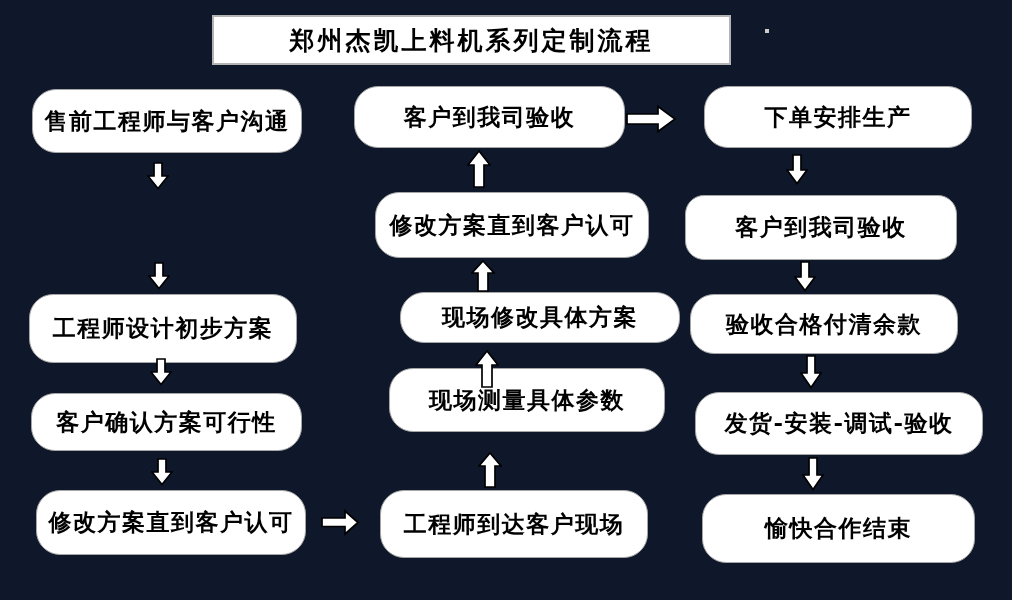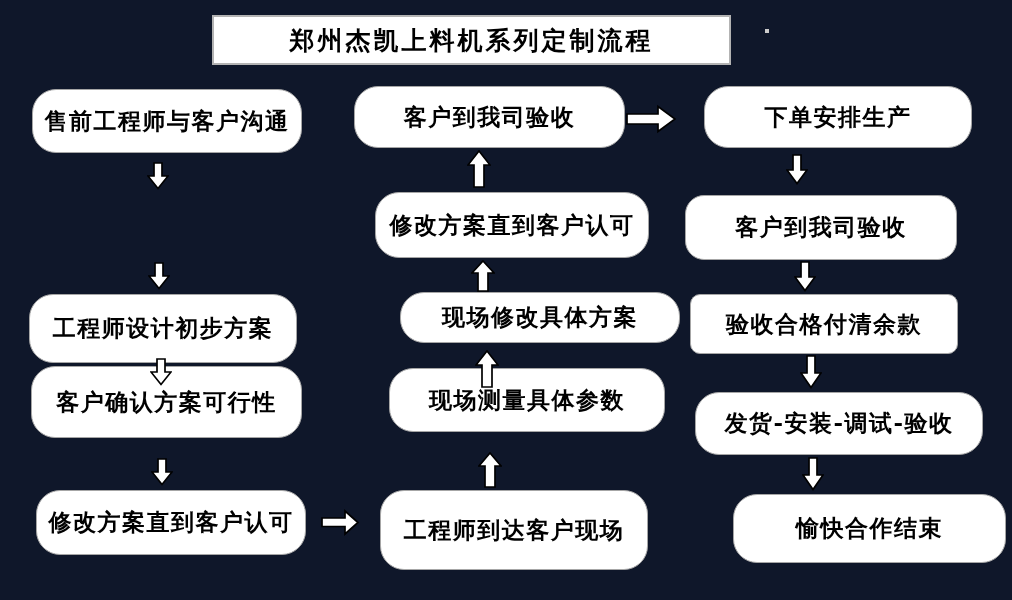--- a/index.html
+++ b/index.html
@@ -76,34 +76,34 @@
 
 <div class="canvas">
 
   <div class="title-box">
     <span class="title-text">郑州杰凯上料机系列定制流程</span>
   </div>
   <div class="artifact-dot"></div>
 
   <div class="step-box" style="left:32px;  top:89px;  width:270px; height:64px;">售前工程师与客户沟通</div>
   <div class="step-box" style="left:29px;  top:294px; width:268px; height:69px;">工程师设计初步方案</div>
-  <div class="step-box" style="left:31px;  top:366px; width:271px; height:72px;">客户确认方案可行性</div>
+  <div class="step-box" style="left:31px;  top:393px; width:271px; height:58px;">客户确认方案可行性</div>
   <div class="step-box" style="left:36px;  top:490px; width:270px; height:65px;">修改方案直到客户认可</div>
 
   <div class="step-box" style="left:354px; top:86px;  width:271px; height:62px;">客户到我司验收</div>
   <div class="step-box" style="left:375px; top:192px; width:274px; height:66px;">修改方案直到客户认可</div>
   <div class="step-box" style="left:382px; top:292px; width:280px; height:51px;margin-left:18px;">现场修改具体方案</div>
   <div class="step-box" style="left:389px; top:368px; width:276px; height:64px;">现场测量具体参数</div>
-  <div class="step-box" style="left:380px; top:490px; width:268px; height:80px;">工程师到达客户现场</div>
+  <div class="step-box" style="left:380px; top:490px; width:268px; height:68px;">工程师到达客户现场</div>
 
   <div class="step-box" style="left:682px; top:86px;  width:268px; height:62px;margin-left:22px;">下单安排生产</div>
   <div class="step-box" style="left:685px; top:195px; width:272px; height:65px;border-radius:19px;">客户到我司验收</div>
-  <div class="step-box" style="left:690px; top:294px; width:268px; height:60px;border-radius:10px;">验收合格付清余款</div>
+  <div class="step-box" style="left:690px; top:294px; width:268px; height:60px;">验收合格付清余款</div>
   <div class="step-box" style="left:695px; top:392px; width:288px; height:63px;">发货-安装-调试-验收</div>
-  <div class="step-box" style="left:702px; top:494px; width:273px; height:69px;margin-left:31px;">愉快合作结束</div>
+  <div class="step-box" style="left:702px; top:494px; width:273px; height:69px;">愉快合作结束</div>
 
   <svg class="arrow" style="left:147px; top:162px;" width="22" height="28" viewBox="0 0 22 28">
       <polygon points="7,1 15,1 15,14 21,14 11,26.5 1,14 7,14"></polygon>
     </svg>
   <svg class="arrow" style="left:148px; top:262px;" width="22" height="28" viewBox="0 0 22 28">
       <polygon points="7,1 15,1 15,14 21,14 11,26.5 1,14 7,14"></polygon>
     </svg>
   <svg class="arrow" style="left:150px; top:358px;" width="22" height="28" viewBox="0 0 22 28">
       <polygon points="7,1 15,1 15,14 21,14 11,26.5 1,14 7,14"></polygon>
     </svg>

